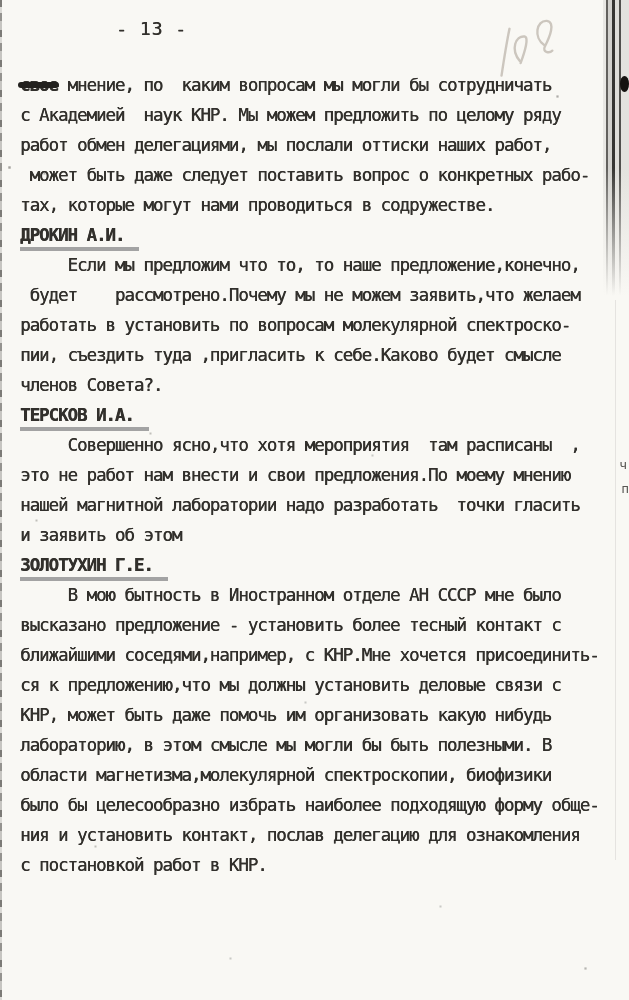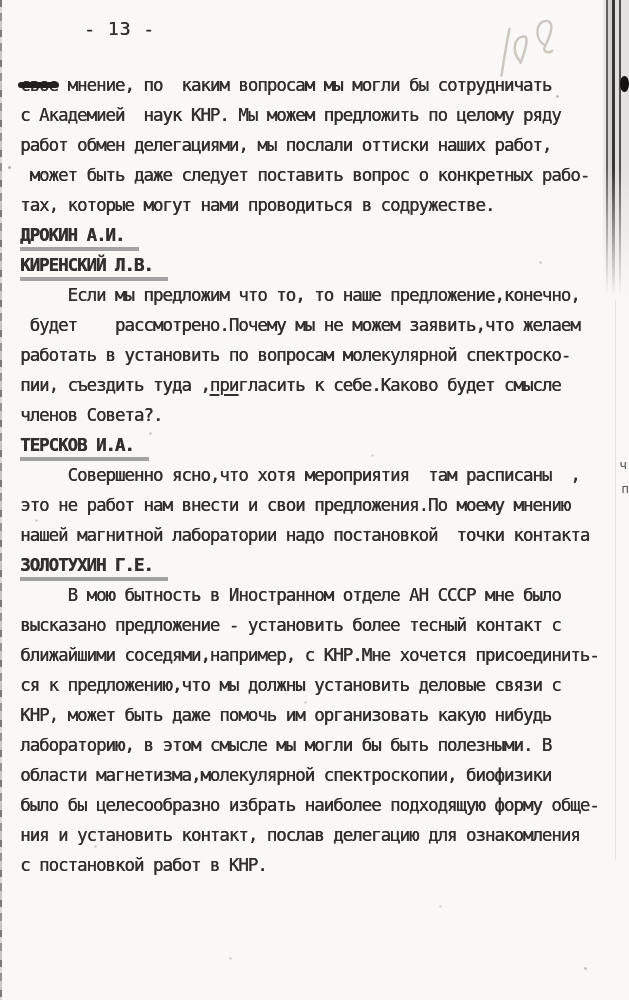--- a/index.html
+++ b/index.html
@@ -14,36 +14,36 @@
   .content{
     position:absolute;left:20px;top:14px;width:600px;
     color:#32302c;
     font-size:17.5px;
     letter-spacing:-1.05px;
     text-shadow:0.4px 0 0 currentColor;
   }
   .tl{height:30px;line-height:30px;white-space:pre;}
   .page-num{
     height:30px;line-height:30px;white-space:pre;
-    margin-left:64px;margin-bottom:26px;
+    margin-left:96px;margin-bottom:26px;
     letter-spacing:1px;font-size:18px;
   }
   .speaker{
     display:inline-block;
     font-weight:700;
     line-height:23px;
     border-bottom:4px solid #a3a3a3;
     padding-right:15px;
   }
-  .struck{position:relative;font-weight:400;display:inline-block;}
+  .struck{position:relative;font-weight:700;display:inline-block;}
   .struck::after{
     content:'';position:absolute;left:-2px;right:-1px;top:50%;margin-top:-3px;
     height:6px;background:#23211e;border-radius:3px;
   }
-  .u-part{text-decoration:underline;text-underline-offset:3px;text-decoration-thickness:1.5px;}
+  .u-part{text-underline-offset:3px;text-decoration-thickness:1.5px;}
   
   .edge-left{
     position:absolute;left:0;top:0;width:2px;height:1000px;opacity:.8;
     background:repeating-linear-gradient(180deg,
       rgba(40,38,34,.75) 0 7px, rgba(40,38,34,.18) 7px 13px,
       rgba(40,38,34,.6) 13px 21px, rgba(40,38,34,.3) 21px 30px);
   }
   .edge-right{
     position:absolute;top:0;right:0;width:26px;height:305px;
     background:
@@ -121,33 +121,33 @@
       <div class="tl">работ обмен делегациями, мы послали оттиски наших работ,</div>
       <div class="tl"> может быть даже следует поставить вопрос о конкретных рабо-</div>
       <div class="tl">тах, которые могут нами проводиться в содружестве.</div>
     </div>
 
     <div>
       <div class="tl"><span class="speaker">ДРОКИН А.И.</span></div>
     </div>
 
     <div>
-      <div class="tl"><span class="speaker">КИРЕНСКИЙ Л.В.</span></div>
       <div class="tl">     Если мы предложим что то, то наше предложение,конечно,</div>
       <div class="tl"> будет    рассмотрено.Почему мы не можем заявить,что желаем</div>
       <div class="tl">работать в установить по вопросам молекулярной спектроско-</div>
       <div class="tl"><span>пии, съездить туда ,</span><span class="u-part">при</span><span>гласить к себе.Каково будет смысле</span></div>
       <div class="tl">членов Совета?.</div>
     </div>
 
     <div>
       <div class="tl"><span class="speaker">ТЕРСКОВ И.А.</span></div>
       <div class="tl">     Совершенно ясно,что хотя мероприятия  там расписаны  ,</div>
       <div class="tl">это не работ нам внести и свои предложения.По моему мнению</div>
-      <div class="tl">нашей магнитной лаборатории надо постановкой  точки контакта</div>
+      <div class="tl">нашей магнитной лаборатории надо разработать  точки гласить</div>
+      <div class="tl">и заявить об этом</div>
     </div>
 
     <div>
       <div class="tl"><span class="speaker">ЗОЛОТУХИН Г.Е.</span></div>
       <div class="tl">     В мою бытность в Иностранном отделе АН СССР мне было</div>
       <div class="tl">высказано предложение - установить более тесный контакт с</div>
       <div class="tl">ближайшими соседями,например, с КНР.Мне хочется присоединить-</div>
       <div class="tl">ся к предложению,что мы должны установить деловые связи с</div>
       <div class="tl">КНР, может быть даже помочь им организовать какую нибудь</div>
       <div class="tl">лабораторию, в этом смысле мы могли бы быть полезными. В</div>

